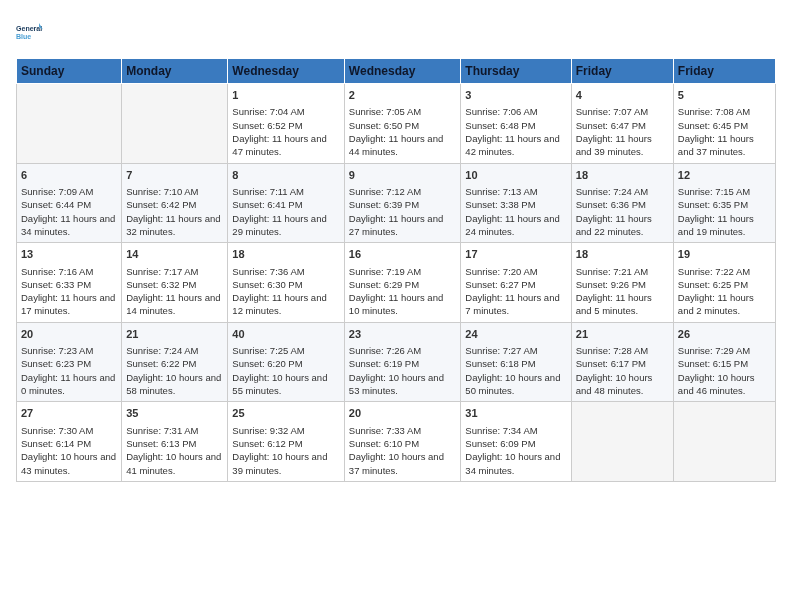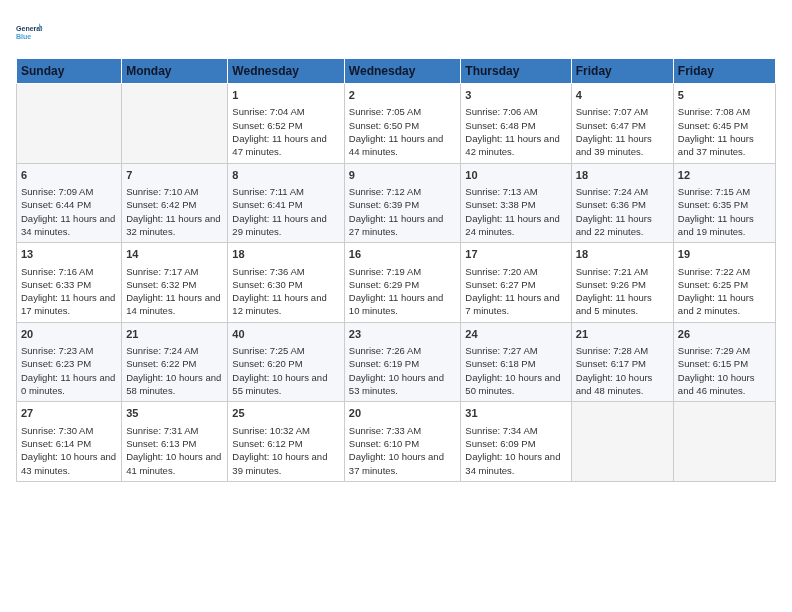--- a/index.html
+++ b/index.html
@@ -137,20 +137,20 @@
         <td><span class="day-num">21</span><span>Sunrise: 7:24 AM</span><br><span>Sunset: 6:22 PM</span><br><span>Daylight: 10 hours and 58 minutes.</span></td>
         <td><span class="day-num">40</span><span>Sunrise: 7:25 AM</span><br><span>Sunset: 6:20 PM</span><br><span>Daylight: 10 hours and 55 minutes.</span></td>
         <td><span class="day-num">23</span><span>Sunrise: 7:26 AM</span><br><span>Sunset: 6:19 PM</span><br><span>Daylight: 10 hours and 53 minutes.</span></td>
         <td><span class="day-num">24</span><span>Sunrise: 7:27 AM</span><br><span>Sunset: 6:18 PM</span><br><span>Daylight: 10 hours and 50 minutes.</span></td>
         <td><span class="day-num">21</span><span>Sunrise: 7:28 AM</span><br><span>Sunset: 6:17 PM</span><br><span>Daylight: 10 hours and 48 minutes.</span></td>
         <td><span class="day-num">26</span><span>Sunrise: 7:29 AM</span><br><span>Sunset: 6:15 PM</span><br><span>Daylight: 10 hours and 46 minutes.</span></td>
       </tr>
       <tr>
         <td><span class="day-num">27</span><span>Sunrise: 7:30 AM</span><br><span>Sunset: 6:14 PM</span><br><span>Daylight: 10 hours and 43 minutes.</span></td>
         <td><span class="day-num">35</span><span>Sunrise: 7:31 AM</span><br><span>Sunset: 6:13 PM</span><br><span>Daylight: 10 hours and 41 minutes.</span></td>
-        <td><span class="day-num">25</span><span>Sunrise: 10:32 AM</span><br><span>Sunset: 6:12 PM</span><br><span>Daylight: 10 hours and 39 minutes.</span></td>
+        <td><span class="day-num">25</span><span>Sunrise: 9:32 AM</span><br><span>Sunset: 6:12 PM</span><br><span>Daylight: 10 hours and 39 minutes.</span></td>
         <td><span class="day-num">20</span><span>Sunrise: 7:33 AM</span><br><span>Sunset: 6:10 PM</span><br><span>Daylight: 10 hours and 37 minutes.</span></td>
         <td><span class="day-num">31</span><span>Sunrise: 7:34 AM</span><br><span>Sunset: 6:09 PM</span><br><span>Daylight: 10 hours and 34 minutes.</span></td>
         <td class="empty"></td>
         <td class="empty"></td>
       </tr>
     </tbody>
 </table>
 
 </body></html>

